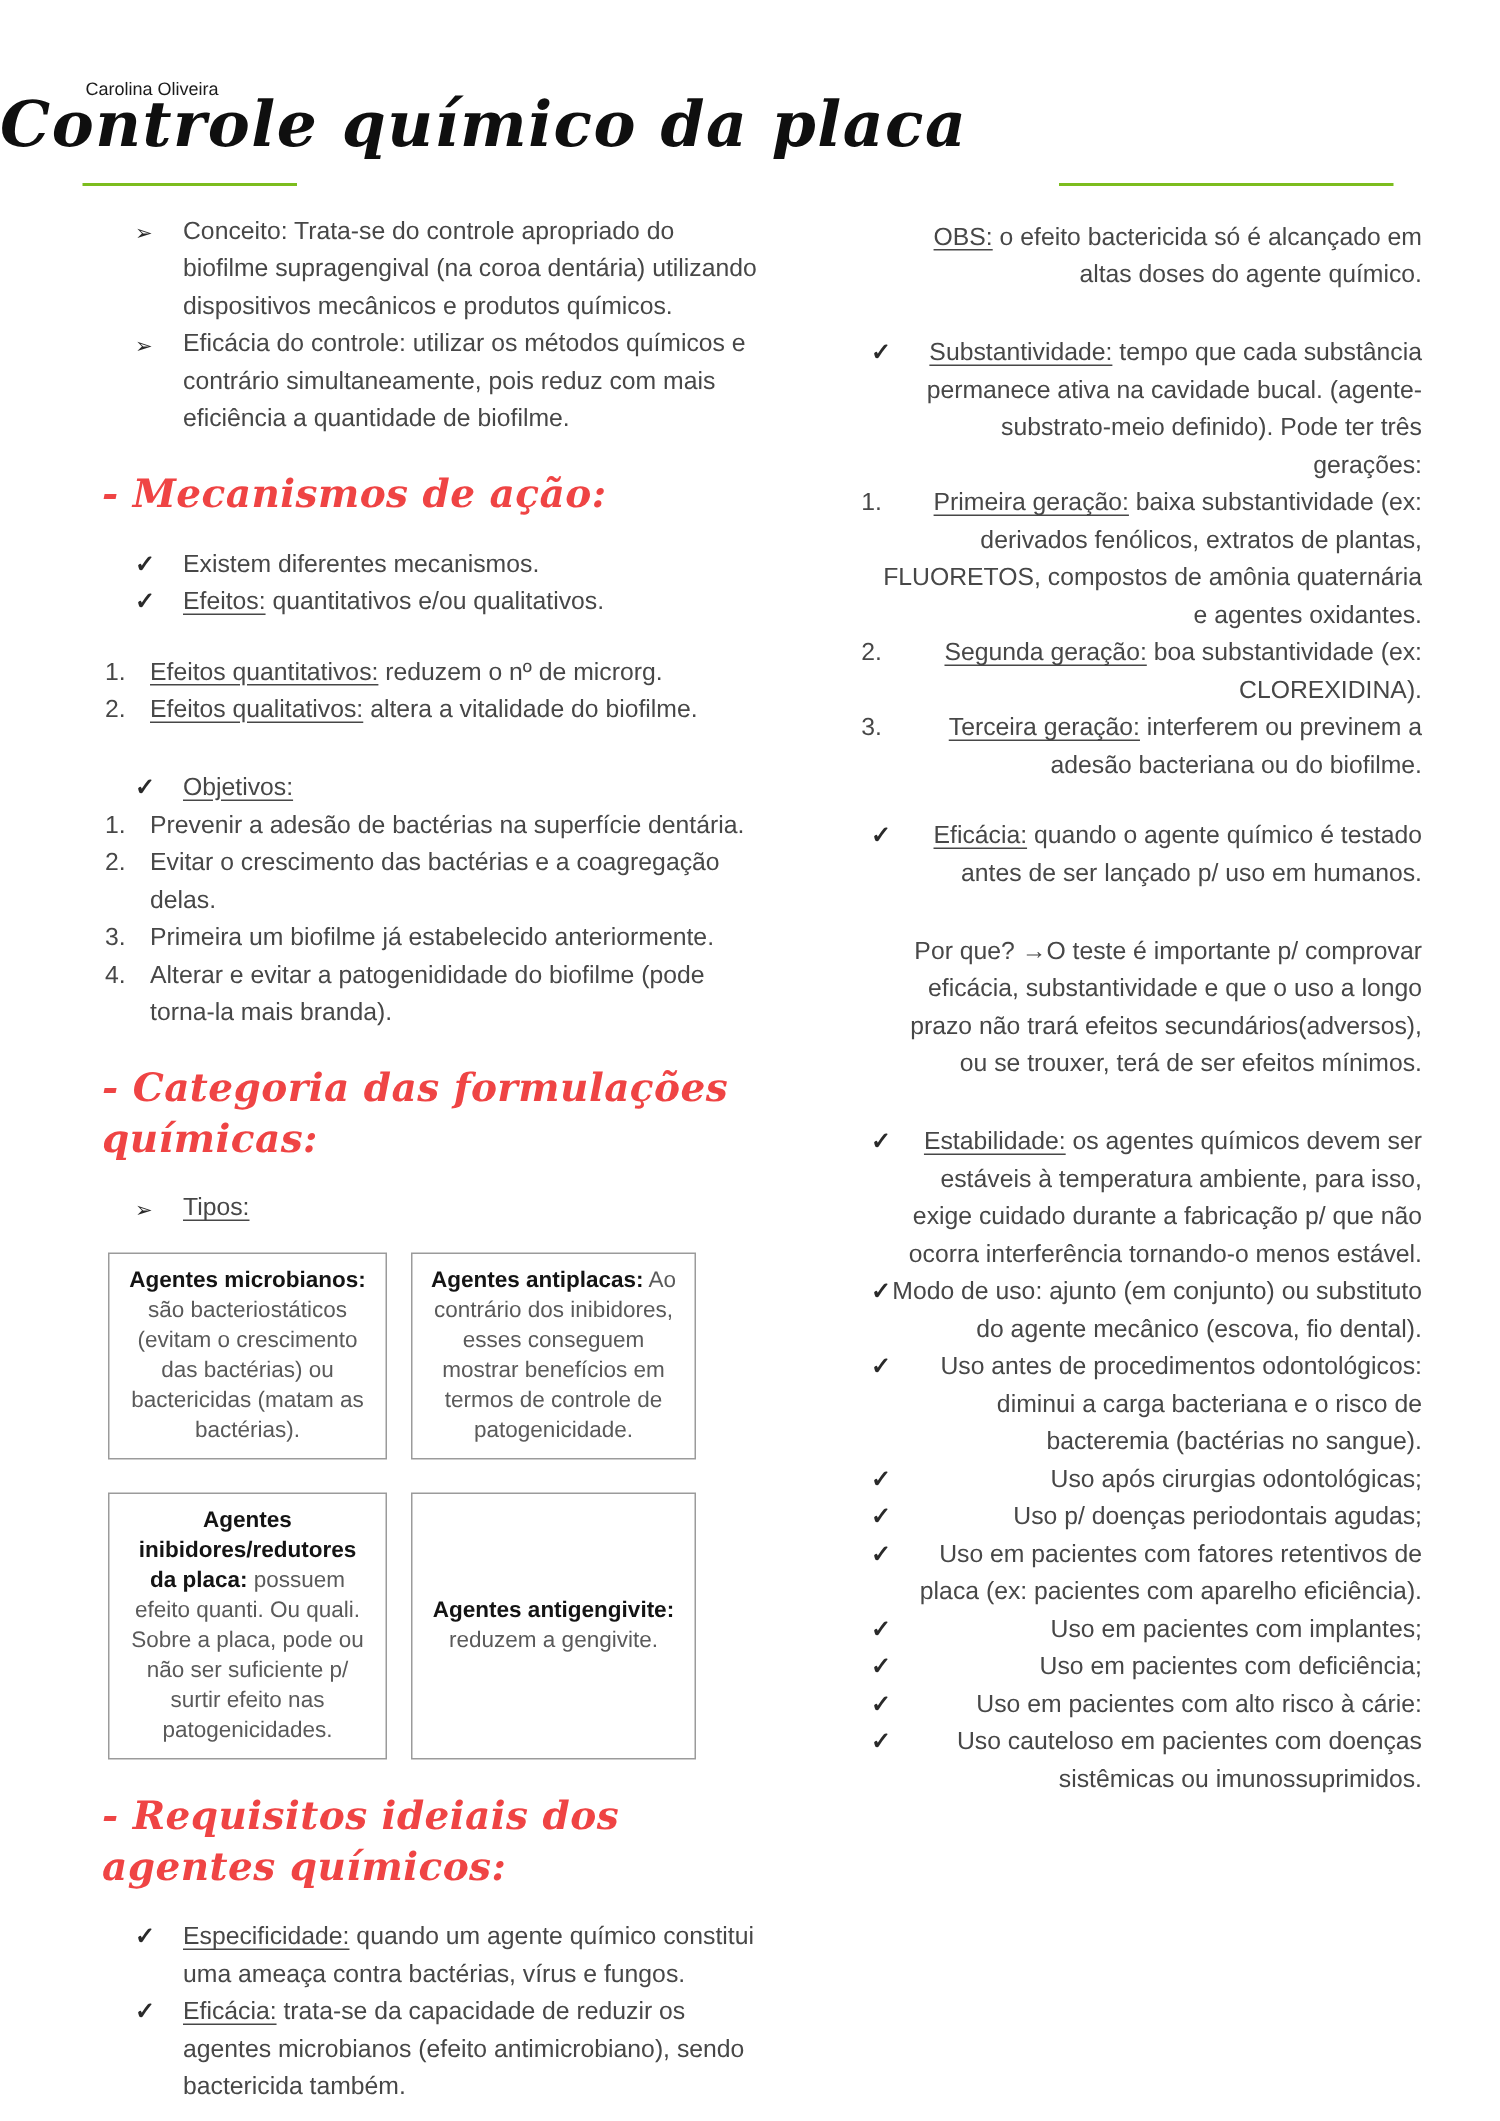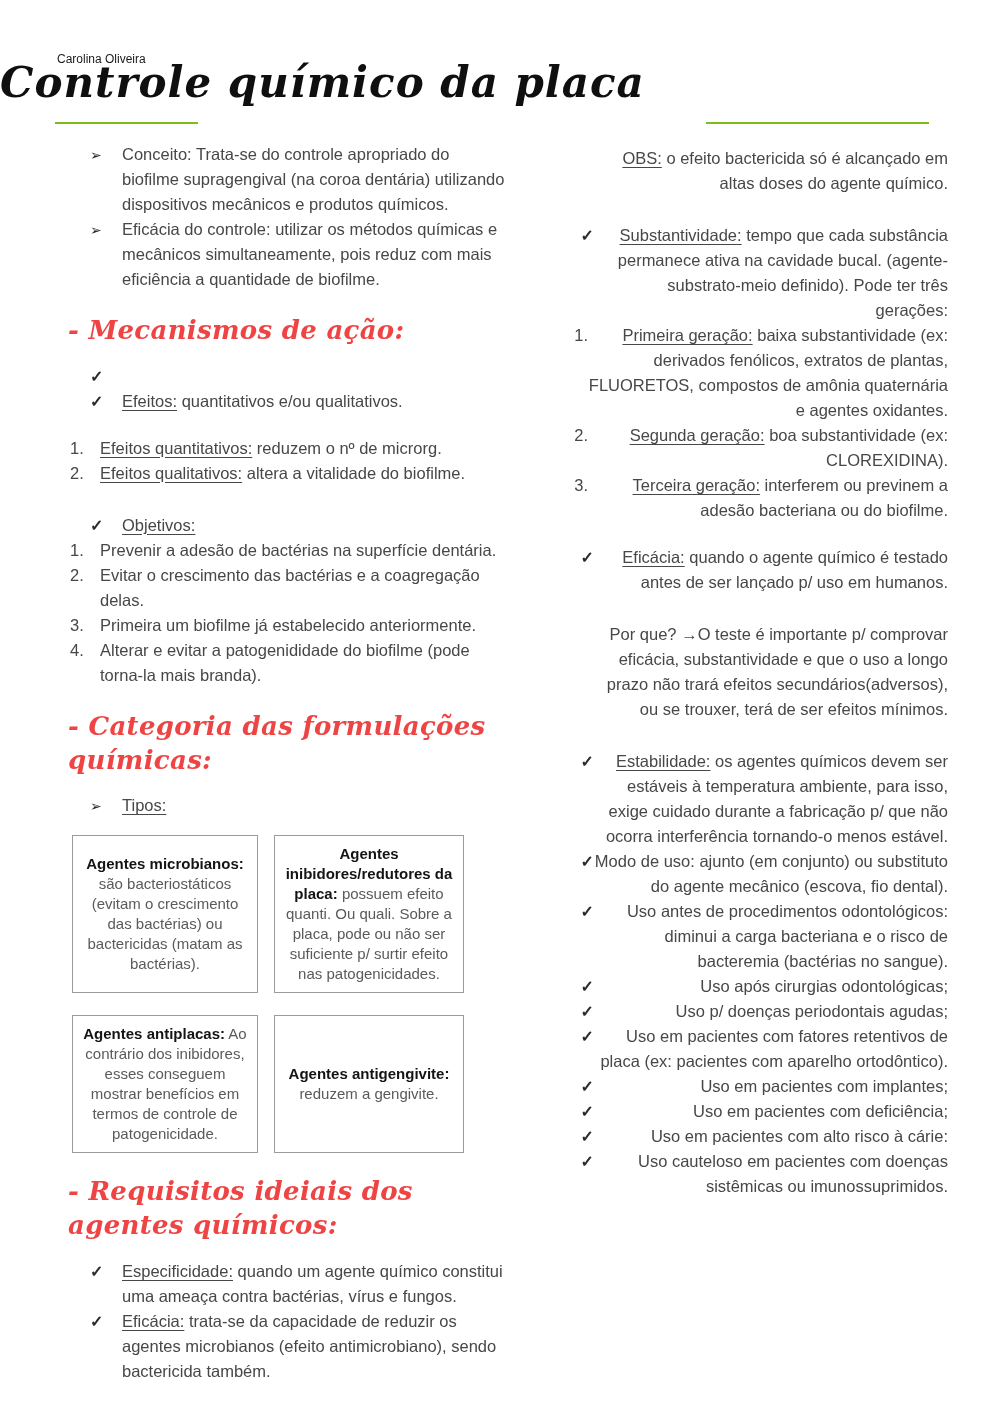--- a/index.html
+++ b/index.html
@@ -68,30 +68,31 @@
 
     <div>
 
         <div class="li arrow-li">
           <span class="marker arrow">➢</span>
           <span class="txt">Conceito: Trata-se do controle apropriado do biofilme supragengival (na coroa dentária) utilizando dispositivos mecânicos e produtos químicos.</span>
         </div>
 
         <div class="li arrow-li">
           <span class="marker arrow">➢</span>
-          <span class="txt">Eficácia do controle: utilizar os métodos químicas e mecânicos simultaneamente, pois reduz com mais eficiência a quantidade de biofilme.</span>
+          <span class="txt">Eficácia do controle: utilizar os métodos químicos e contrário simultaneamente, pois reduz com mais eficiência a quantidade de biofilme.</span>
         </div>
       </div>
 
     <h2 class="script">- Mecanismos de ação:</h2>
 
     <div>
 
         <div class="li check-li">
           <span class="marker check">✓</span>
+          <span class="txt"> <span>Existem diferentes mecanismos.</span></span>
         </div>
 
         <div class="li check-li">
           <span class="marker check">✓</span>
           <span class="txt"><span class="u">Efeitos:</span> <span>quantitativos e/ou qualitativos.</span></span>
         </div>
       </div>
 
     <div class="gap-md">
 
@@ -141,25 +142,25 @@
       <span class="txt"><span class="u">Tipos:</span></span>
     </div>
 
     <div class="boxes">
 
         <div class="box">
           <span><span class="b">Agentes microbianos:</span> <span>são bacteriostáticos (evitam o crescimento das bactérias) ou bactericidas (matam as bactérias).</span></span>
         </div>
 
         <div class="box">
+          <span><span class="b">Agentes antiplacas:</span> <span>Ao contrário dos inibidores, esses conseguem mostrar benefícios em termos de controle de patogenicidade.</span></span>
+        </div>
+
+        <div class="box">
           <span><span class="b">Agentes inibidores/redutores da placa:</span> <span>possuem efeito quanti. Ou quali. Sobre a placa, pode ou não ser suficiente p/ surtir efeito nas patogenicidades.</span></span>
-        </div>
-
-        <div class="box">
-          <span><span class="b">Agentes antiplacas:</span> <span>Ao contrário dos inibidores, esses conseguem mostrar benefícios em termos de controle de patogenicidade.</span></span>
         </div>
 
         <div class="box">
           <span><span class="b">Agentes antigengivite:</span> <span>reduzem a gengivite.</span></span>
         </div>
       </div>
 
     <h2 class="script">- Requisitos ideiais dos agentes químicos:</h2>
 
     <div>
@@ -237,21 +238,21 @@
           <span class="txt">Uso após cirurgias odontológicas;</span>
         </div>
 
         <div class="li check-li">
           <span class="marker check">✓</span>
           <span class="txt">Uso p/ doenças periodontais agudas;</span>
         </div>
 
         <div class="li check-li">
           <span class="marker check">✓</span>
-          <span class="txt">Uso em pacientes com fatores retentivos de placa (ex: pacientes com aparelho ortodôntico).</span>
+          <span class="txt">Uso em pacientes com fatores retentivos de placa (ex: pacientes com aparelho eficiência).</span>
         </div>
 
         <div class="li check-li">
           <span class="marker check">✓</span>
           <span class="txt">Uso em pacientes com implantes;</span>
         </div>
 
         <div class="li check-li">
           <span class="marker check">✓</span>
           <span class="txt">Uso em pacientes com deficiência;</span>

